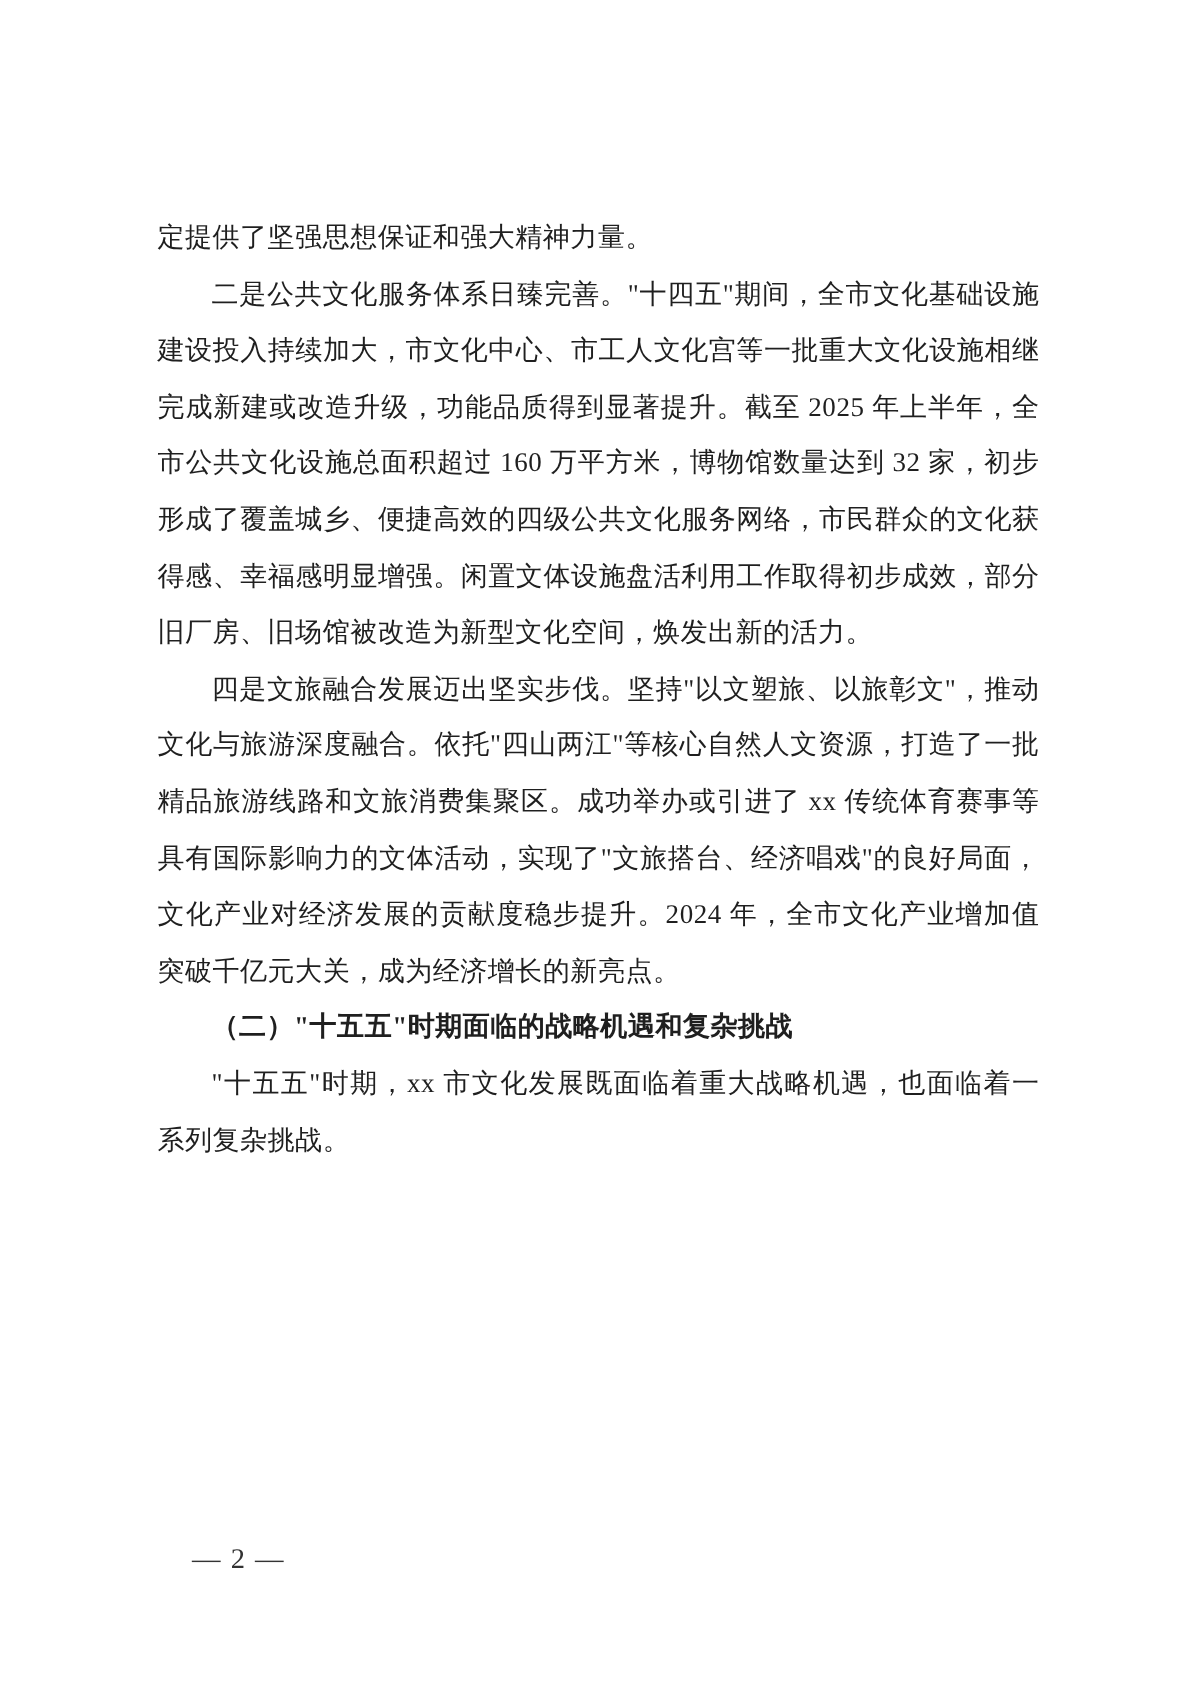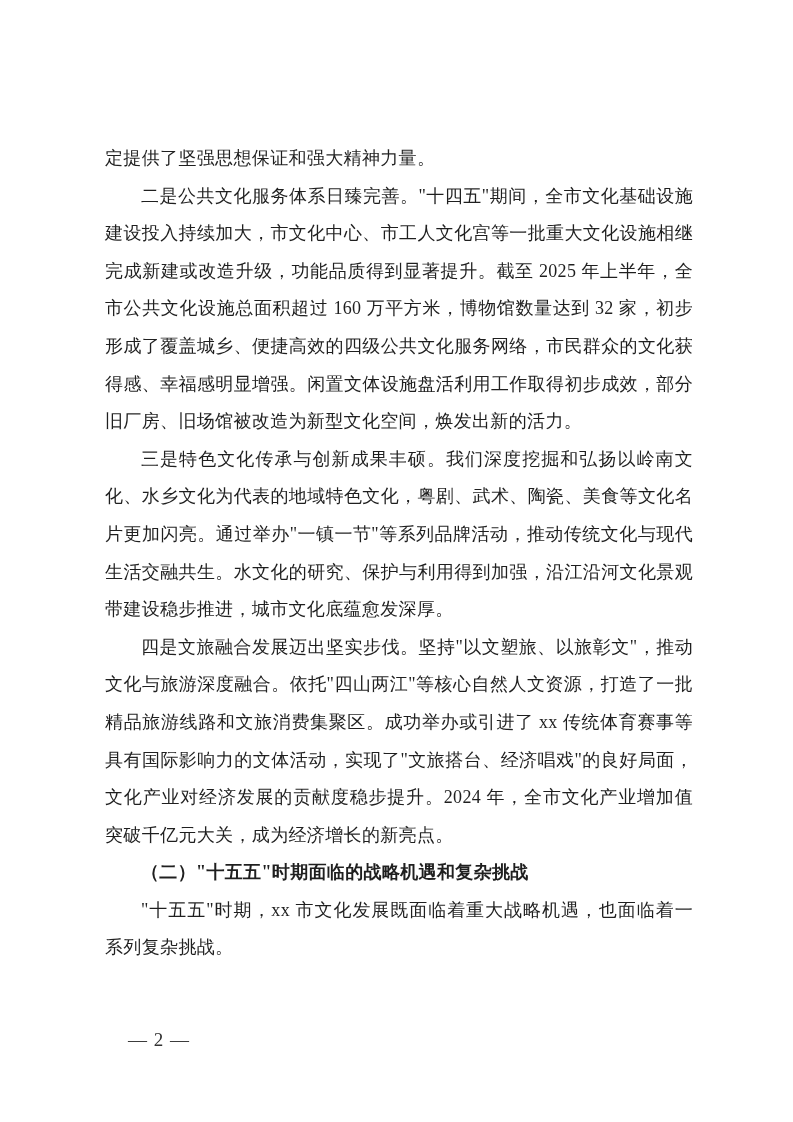--- a/index.html
+++ b/index.html
@@ -47,19 +47,18 @@
     letter-spacing: 1px;
   }
 </style>
 </head>
 <body>
 
 <div class="page">
   <div class="content">
     <p class="no-indent">定提供了坚强思想保证和强大精神力量。</p>
     <p>二是公共文化服务体系日臻完善。"十四五"期间，全市文化基础设施建设投入持续加大，市文化中心、市工人文化宫等一批重大文化设施相继完成新建或改造升级，功能品质得到显著提升。截至 2025 年上半年，全市公共文化设施总面积超过 160 万平方米，博物馆数量达到 32 家，初步形成了覆盖城乡、便捷高效的四级公共文化服务网络，市民群众的文化获得感、幸福感明显增强。闲置文体设施盘活利用工作取得初步成效，部分旧厂房、旧场馆被改造为新型文化空间，焕发出新的活力。</p>
-    <p>三是特色文化传承与创新成果丰硕。我们深度挖掘和弘扬以岭南文化、水乡文化为代表的地域特色文化，粤剧、武术、陶瓷、美食等文化名片更加闪亮。通过举办"一镇一节"等系列品牌活动，推动传统文化与现代生活交融共生。水文化的研究、保护与利用得到加强，沿江沿河文化景观带建设稳步推进，城市文化底蕴愈发深厚。</p>
     <p>四是文旅融合发展迈出坚实步伐。坚持"以文塑旅、以旅彰文"，推动文化与旅游深度融合。依托"四山两江"等核心自然人文资源，打造了一批精品旅游线路和文旅消费集聚区。成功举办或引进了 xx 传统体育赛事等具有国际影响力的文体活动，实现了"文旅搭台、经济唱戏"的良好局面，文化产业对经济发展的贡献度稳步提升。2024 年，全市文化产业增加值突破千亿元大关，成为经济增长的新亮点。</p>
     <p class="heading">（二）"十五五"时期面临的战略机遇和复杂挑战</p>
     <p>"十五五"时期，xx 市文化发展既面临着重大战略机遇，也面临着一系列复杂挑战。</p>
   </div>
   <div class="footer">— 2 —</div>
 </div>
 
 </body></html>

